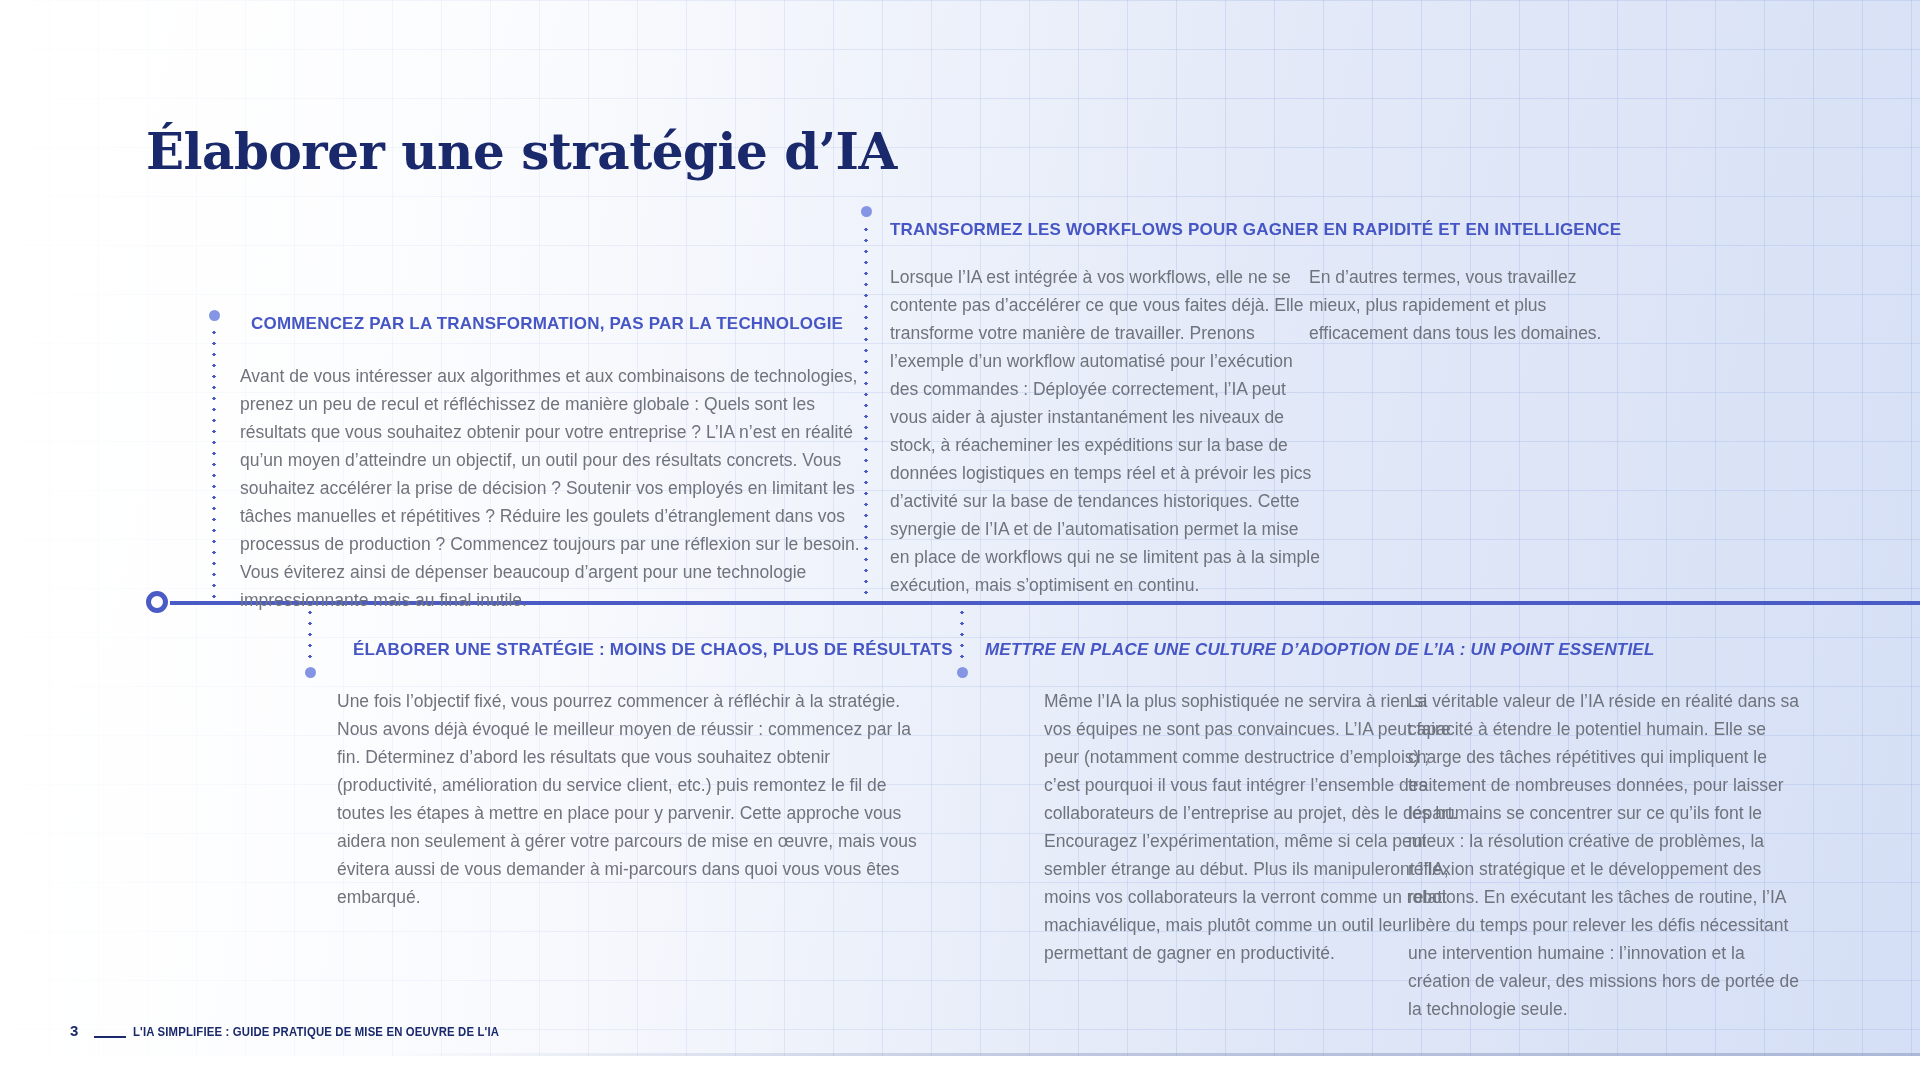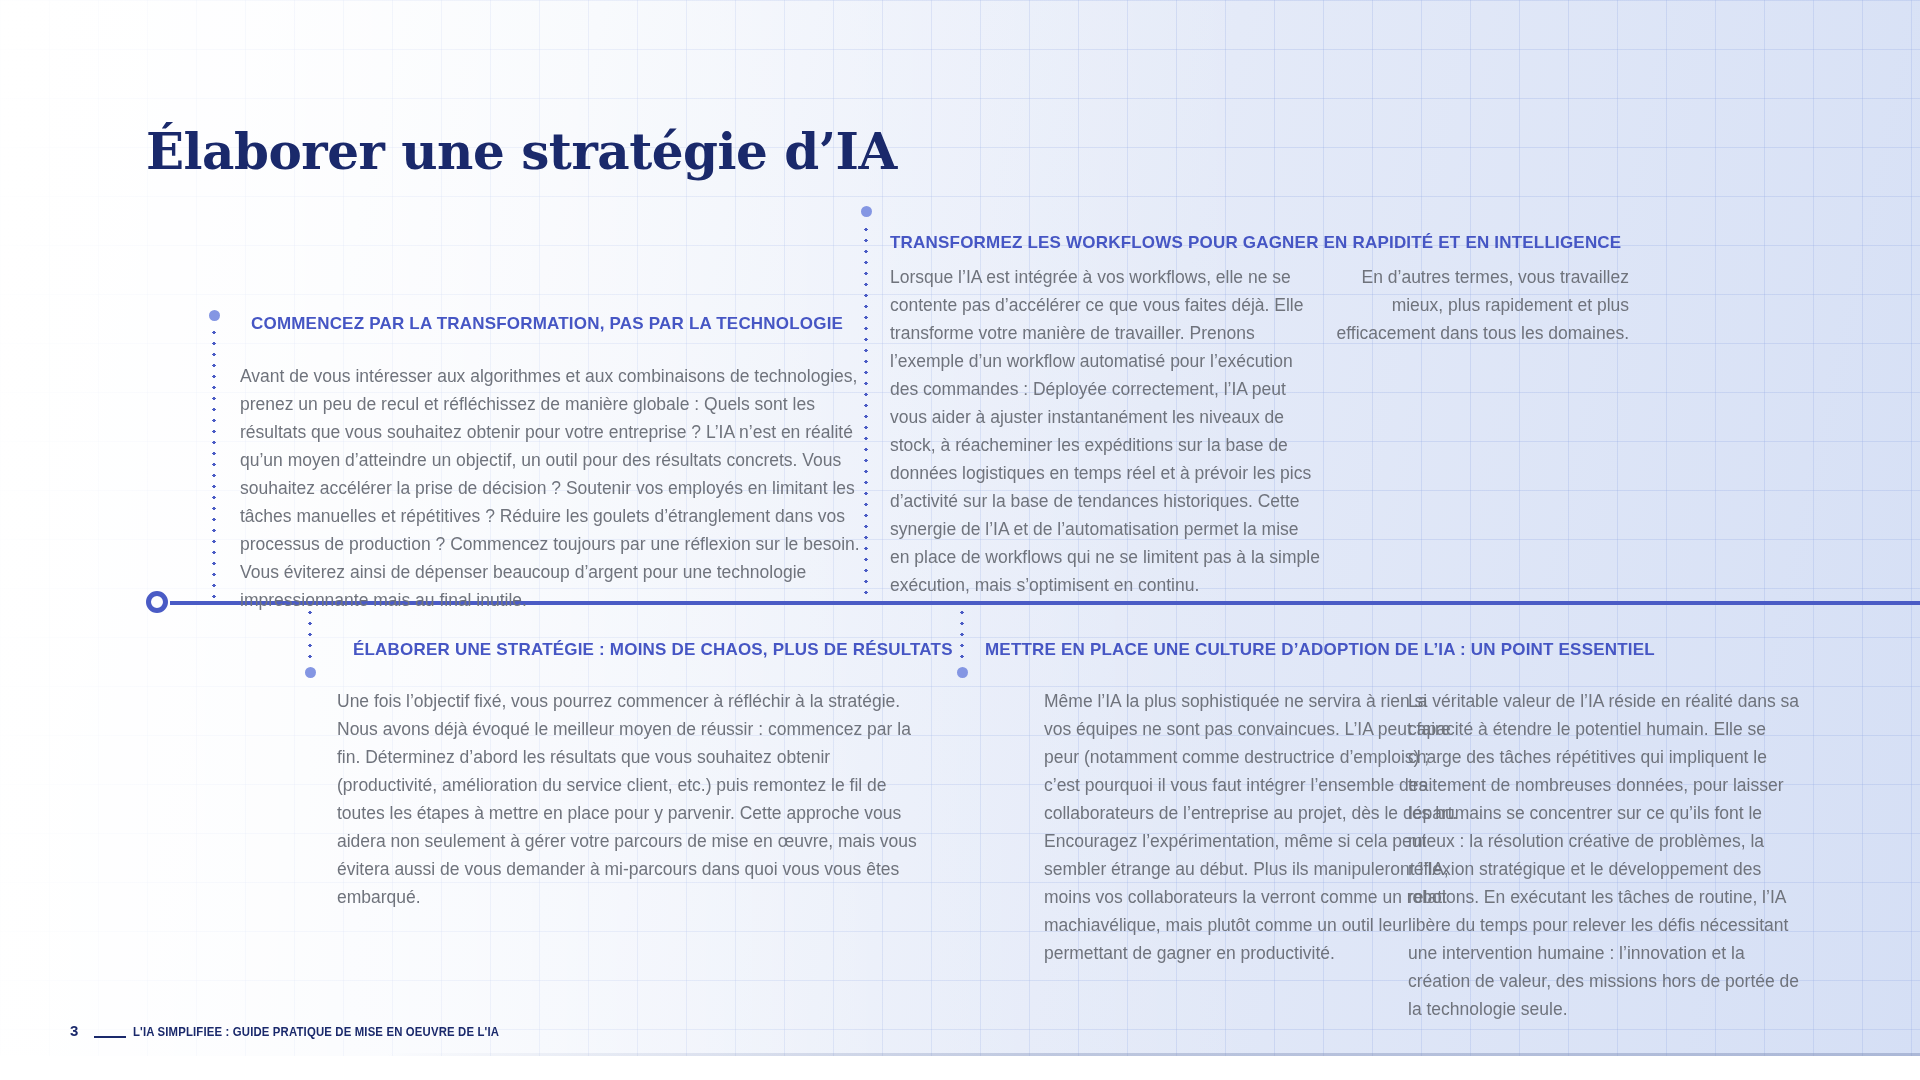--- a/index.html
+++ b/index.html
@@ -93,40 +93,40 @@
     <section>
       <span class="anchor-dot" style="left:209px;top:310px;"></span>
       <span class="vdots" style="left:212px;top:327px;height:271px;"></span>
       <h2 class="sec-heading" style="left:251px;top:314px;">COMMENCEZ PAR LA TRANSFORMATION, PAS PAR LA TECHNOLOGIE</h2>
       <p class="body" style="left:240px;top:362px;width:645px;">Avant de vous intéresser aux algorithmes et aux combinaisons de technologies, prenez un peu de recul et réfléchissez de manière globale : Quels sont les résultats que vous souhaitez obtenir pour votre entreprise ? L’IA n’est en réalité qu’un moyen d’atteindre un objectif, un outil pour des résultats concrets. Vous souhaitez accélérer la prise de décision ? Soutenir vos employés en limitant les tâches manuelles et répétitives ? Réduire les goulets d’étranglement dans vos processus de production ? Commencez toujours par une réflexion sur le besoin. Vous éviterez ainsi de dépenser beaucoup d’argent pour une technologie impressionnante mais au final inutile.</p>
     </section>
 
     <section>
       <span class="anchor-dot" style="left:861px;top:206px;"></span>
       <span class="vdots" style="left:864px;top:224px;height:374px;"></span>
-      <h2 class="sec-heading" style="left:890px;top:233px;">TRANSFORMEZ LES WORKFLOWS POUR GAGNER EN RAPIDITÉ ET EN INTELLIGENCE</h2>
+      <h2 class="sec-heading" style="left:890px;top:220px;">TRANSFORMEZ LES WORKFLOWS POUR GAGNER EN RAPIDITÉ ET EN INTELLIGENCE</h2>
       <div class="body" style="left:890px;top:263px;width:432px;">
         <p>Lorsque l’IA est intégrée à vos workflows, elle ne se contente pas d’accélérer ce que vous faites déjà. Elle transforme votre manière de travailler. Prenons l’exemple d’un workflow automatisé pour l’exécution des commandes : Déployée correctement, l’IA peut vous aider à ajuster instantanément les niveaux de stock, à réacheminer les expéditions sur la base de données logistiques en temps réel et à prévoir les pics d’activité sur la base de tendances historiques. Cette synergie de l’IA et de l’automatisation permet la mise en place de workflows qui ne se limitent pas à la simple exécution, mais s’optimisent en continu.</p>
       </div>
-      <div class="body" style="left:1309px;top:263px;width:320px;text-align:right;">
+      <div class="body" style="left:1309px;top:263px;width:320px;">
         <p>En d’autres termes, vous travaillez mieux, plus rapidement et plus efficacement dans tous les domaines.</p>
       </div>
     </section>
 
     <section>
       <span class="vdots" style="left:308px;top:607px;height:58px;"></span>
       <span class="anchor-dot" style="left:305px;top:667px;"></span>
       <h2 class="sec-heading" style="left:353px;top:640px;">ÉLABORER UNE STRATÉGIE : MOINS DE CHAOS, PLUS DE RÉSULTATS</h2>
       <p class="body" style="left:337px;top:687px;width:585px;">Une fois l’objectif fixé, vous pourrez commencer à réfléchir à la stratégie. Nous avons déjà évoqué le meilleur moyen de réussir : commencez par la fin. Déterminez d’abord les résultats que vous souhaitez obtenir (productivité, amélioration du service client, etc.) puis remontez le fil de toutes les étapes à mettre en place pour y parvenir. Cette approche vous aidera non seulement à gérer votre parcours de mise en œuvre, mais vous évitera aussi de vous demander à mi-parcours dans quoi vous vous êtes embarqué.</p>
     </section>
 
     <section>
       <span class="vdots" style="left:960px;top:607px;height:58px;"></span>
       <span class="anchor-dot" style="left:957px;top:667px;"></span>
-      <h2 class="sec-heading" style="left:985px;top:640px;">METTRE EN PLACE UNE CULTURE D’ADOPTION DE L’IA : UN POINT ESSENTIEL</h2>
+      <h2 class="sec-heading" style="left:985px;top:640px;font-style:italic;">METTRE EN PLACE UNE CULTURE D’ADOPTION DE L’IA : UN POINT ESSENTIEL</h2>
       <div class="body" style="left:1044px;top:687px;width:415px;">
         <p>Même l’IA la plus sophistiquée ne servira à rien si vos équipes ne sont pas convaincues. L’IA peut faire peur (notamment comme destructrice d’emplois) ; c’est pourquoi il vous faut intégrer l’ensemble des collaborateurs de l’entreprise au projet, dès le départ. Encouragez l’expérimentation, même si cela peut sembler étrange au début. Plus ils manipuleront l’IA, moins vos collaborateurs la verront comme un robot machiavélique, mais plutôt comme un outil leur permettant de gagner en productivité.</p>
       </div>
       <div class="body" style="left:1408px;top:687px;width:400px;">
         <p>La véritable valeur de l’IA réside en réalité dans sa capacité à étendre le potentiel humain. Elle se charge des tâches répétitives qui impliquent le traitement de nombreuses données, pour laisser les humains se concentrer sur ce qu’ils font le mieux : la résolution créative de problèmes, la réflexion stratégique et le développement des relations. En exécutant les tâches de routine, l’IA libère du temps pour relever les défis nécessitant une intervention humaine : l’innovation et la création de valeur, des missions hors de portée de la technologie seule.</p>
       </div>
     </section>
 
     <span class="footer-num">3</span>
     <span class="footer-rule"></span>

